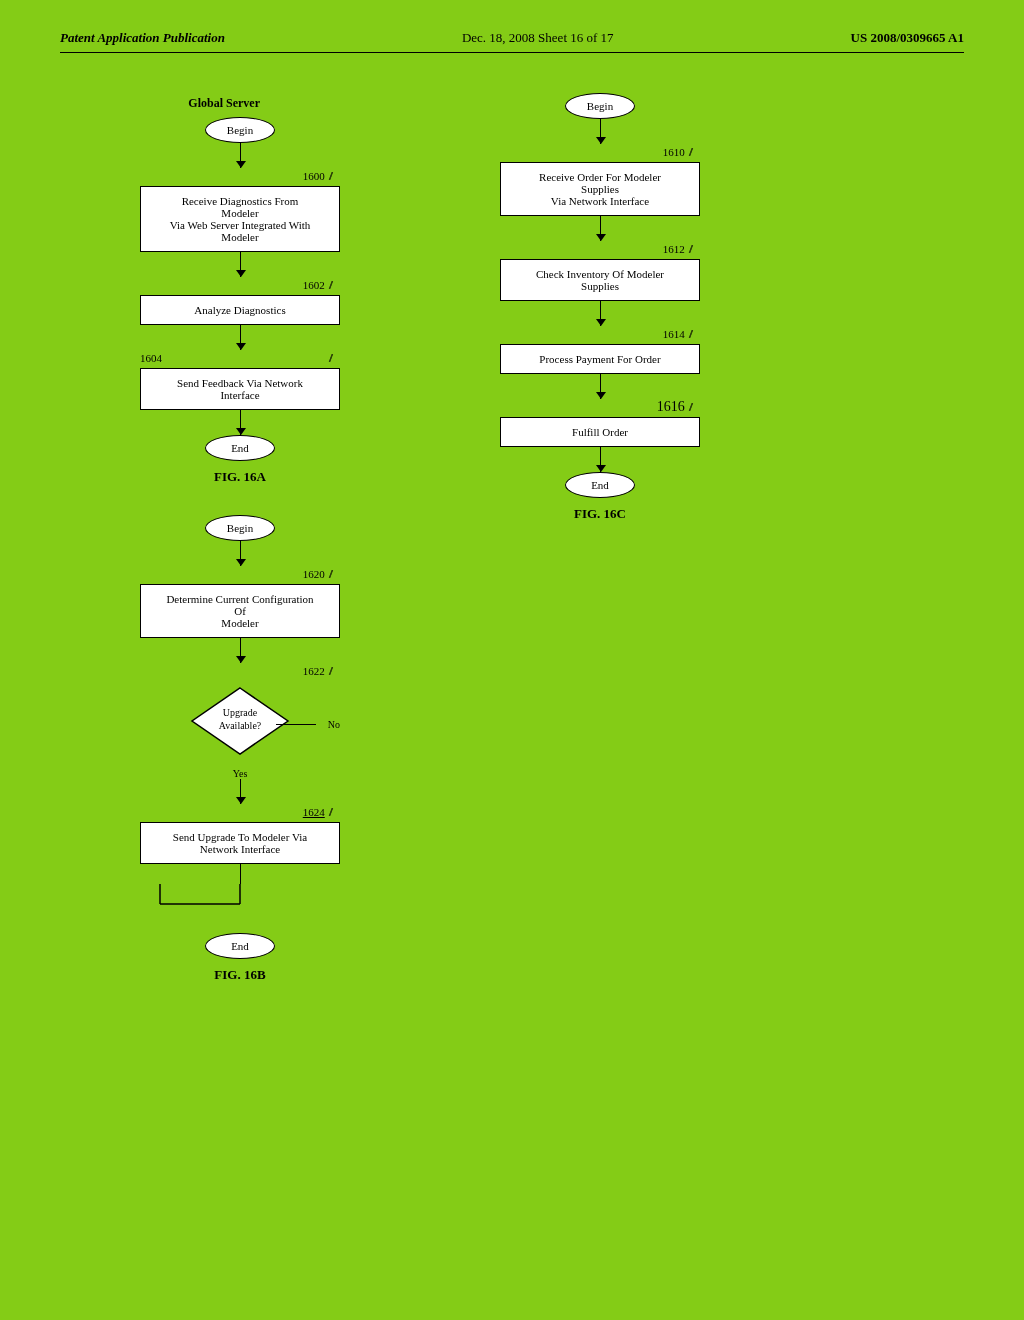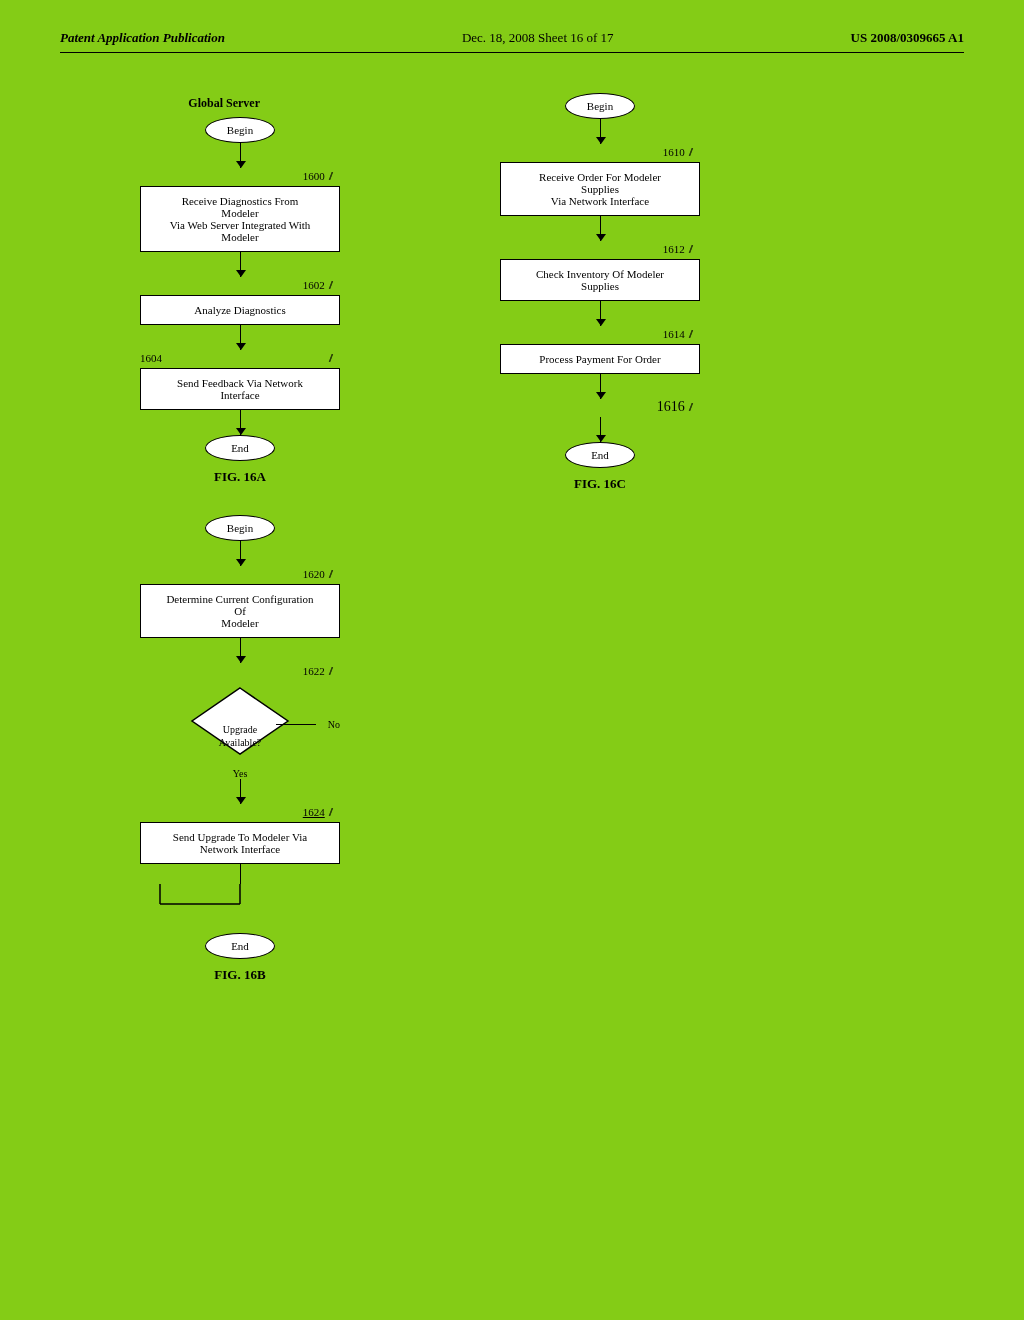--- a/index.html
+++ b/index.html
@@ -229,21 +229,21 @@
         <div style="display:flex; align-items:center; width:100%; justify-content:flex-end; padding-right:10px; margin-bottom:2px;">
           <span style="font-size:11px;">1622</span>
           <span style="font-size:13px; letter-spacing:-3px; margin-left:4px;">//</span>
         </div>
 
         <div style="position:relative; width:200px; height:80px; display:flex; align-items:center; justify-content:center;">
 
           <svg width="100" height="70" viewBox="0 0 100 70" style="position:absolute; left:50px; top:5px;">
             <polygon points="50,2 98,35 50,68 2,35" fill="white" stroke="black" stroke-width="1.5"></polygon>
           </svg>
-          <div style="position:absolute; left:50px; top:20px; width:100px; height:70px; display:flex; align-items:center; justify-content:center; font-size:10px; text-align:center; line-height:1.3;">
+          <div style="position:absolute; left:50px; top:3px; width:100px; height:70px; display:flex; align-items:center; justify-content:center; font-size:10px; text-align:center; line-height:1.3;">
             <span>Upgrade<br>Available?</span>
           </div>
 
           <div style="position:absolute; right:0px; top:38px; display:flex; align-items:center;">
             <div style="width:40px; height:1px; background:#000;"></div>
             <span style="font-size:10px; margin-left:12px;">No</span>
           </div>
 
           <div style="position:absolute; bottom:-18px; left:50%; transform:translateX(-50%); font-size:10px;">
             <span>Yes</span>
@@ -326,20 +326,23 @@
           <span>Process Payment For Order</span>
         </div>
 
         <div class="arrow-down"></div>
 
         <div style="display:flex; align-items:center; width:100%; justify-content:flex-end; padding-right:10px; margin-bottom:2px;">
           <span style="font-size:14px;">1616</span>
           <span style="font-size:13px; letter-spacing:-3px; margin-left:4px;">//</span>
         </div>
 
+        <div class="rect">
+          <span>Fulfill Order</span>
+        </div>
 
         <div class="arrow-down"></div>
 
         <div class="oval">
           <span>End</span>
         </div>
 
         <div class="fig-label">FIG. 16C</div>
 
       </div>

